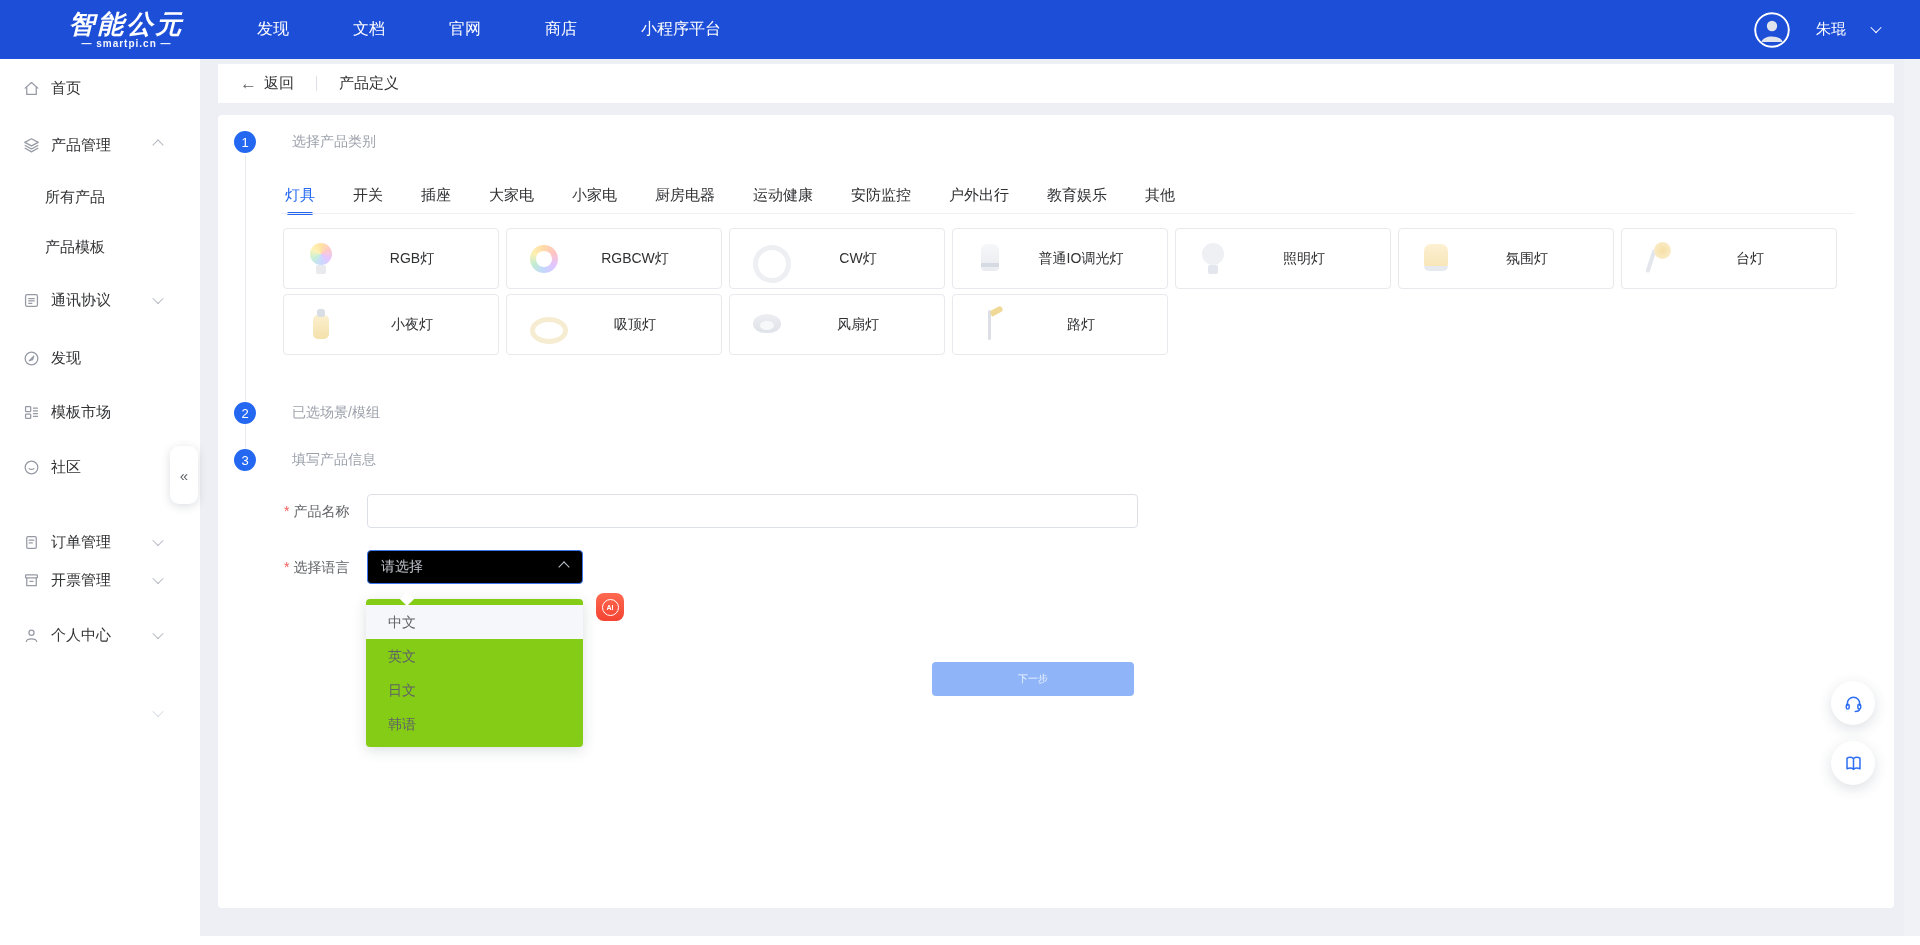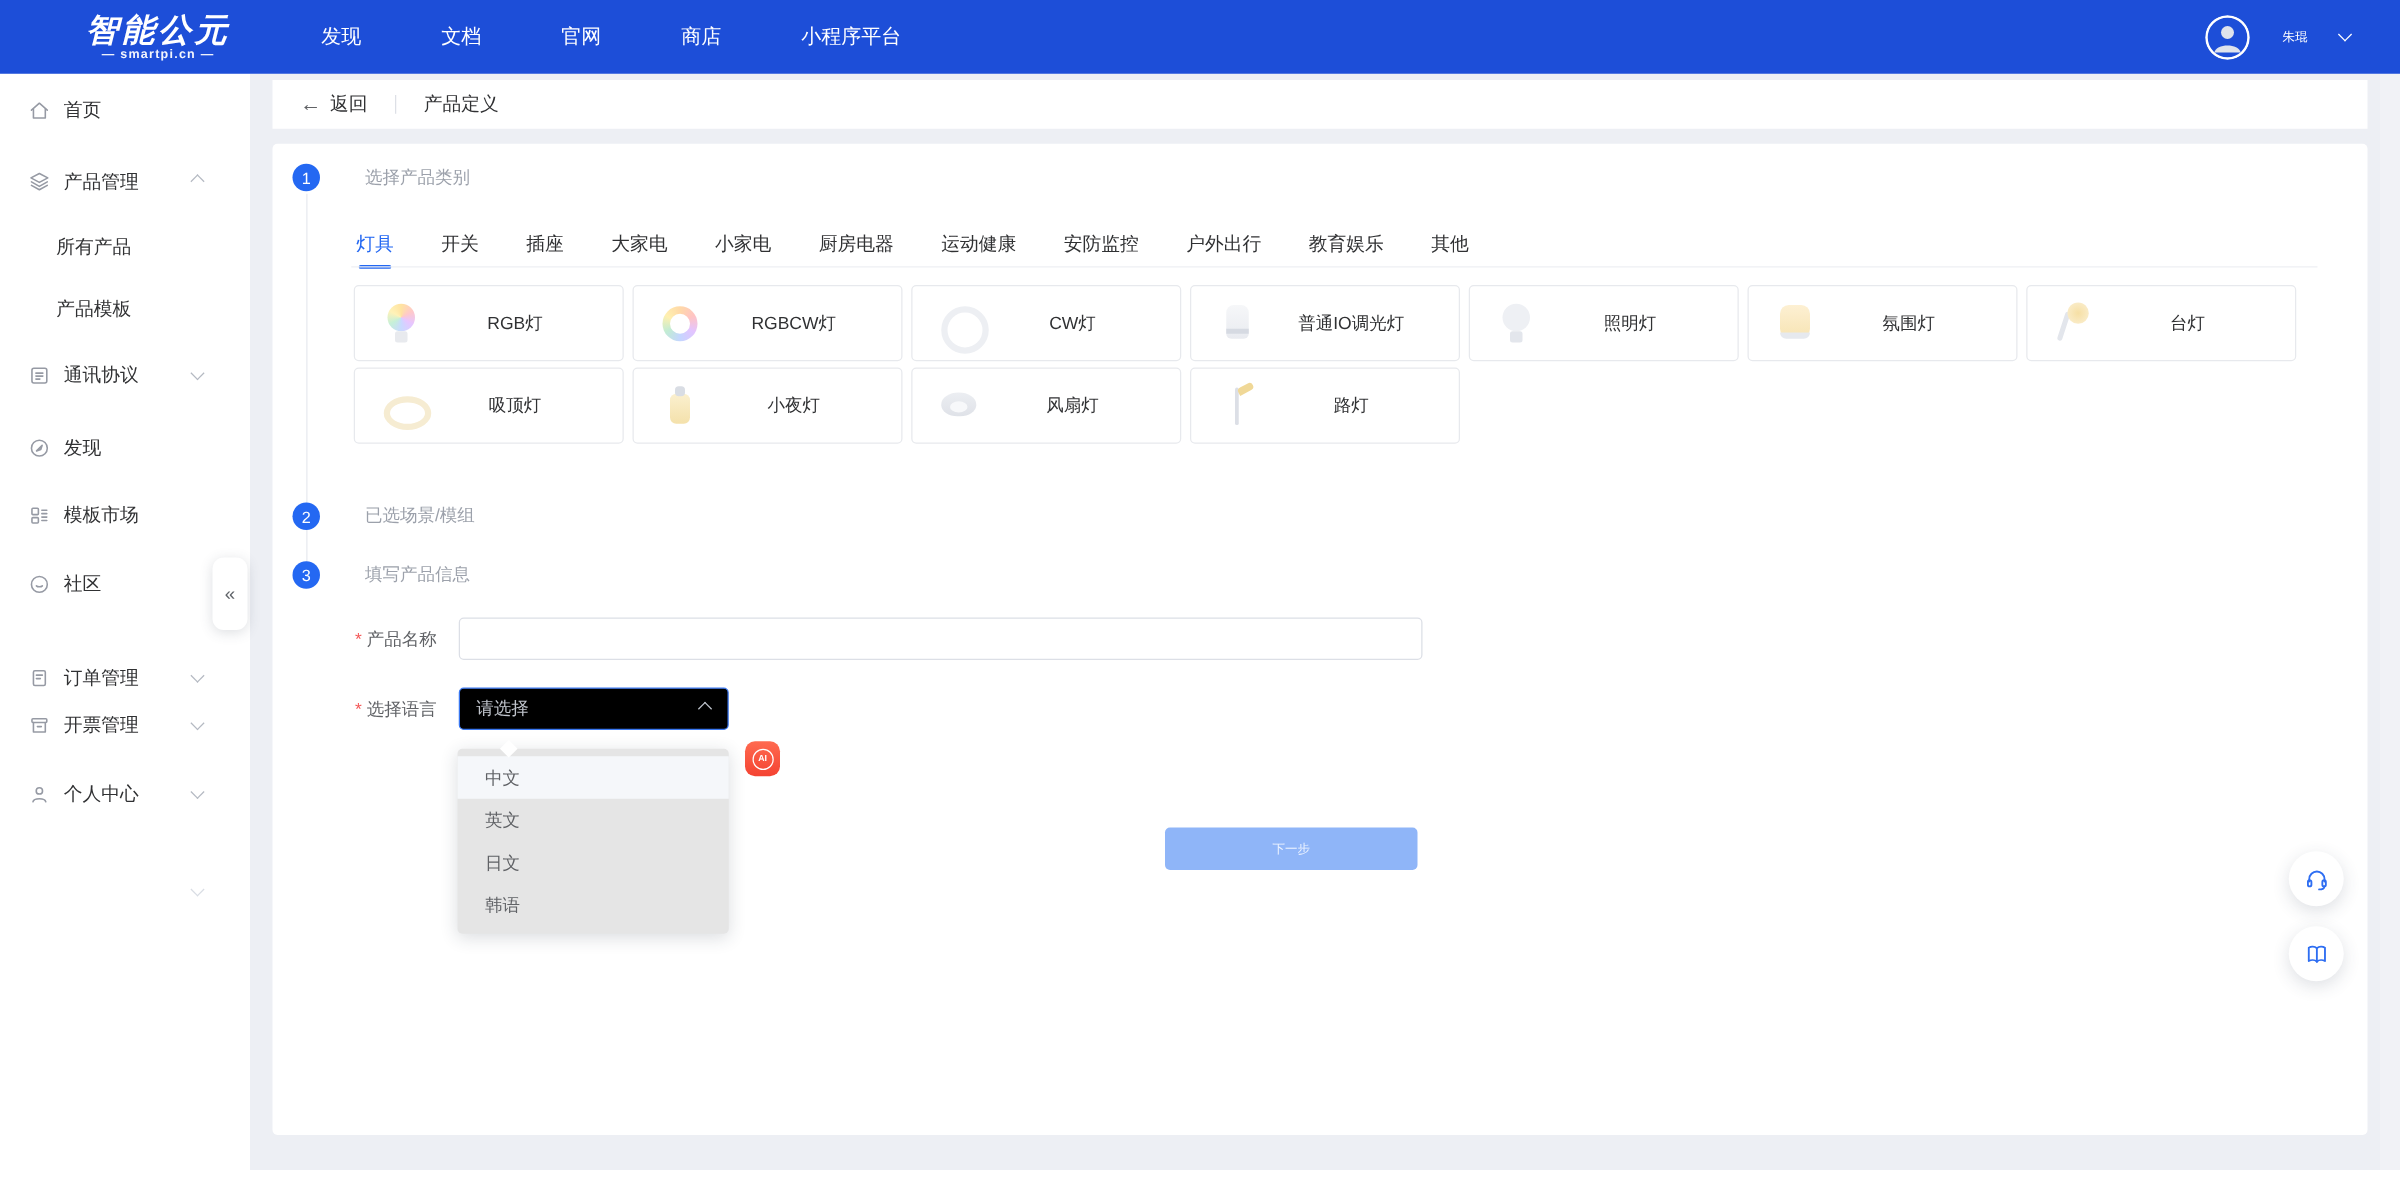--- a/index.html
+++ b/index.html
@@ -10,21 +10,21 @@
   
   .navbar{position:absolute;left:0;top:0;width:1920px;height:59px;background:#1d4ed8;
           display:flex;align-items:center;z-index:30;}
   .logo{margin-left:44px;width:165px;color:#fff;text-align:center;cursor:pointer;}
   .logo-title{font-size:26px;font-weight:bold;letter-spacing:3px;line-height:26px;font-style:italic;}
   .logo-sub{font-size:10px;letter-spacing:1px;opacity:.95;margin-top:1px;font-weight:bold;}
   .nav-items{display:flex;gap:64px;margin-left:48px;}
   .nav-item{color:#fff;font-size:16px;cursor:pointer;white-space:nowrap;}
   .nav-right{position:absolute;right:40px;top:0;height:59px;display:flex;align-items:center;gap:26px;}
   .avatar{width:36px;height:36px;border-radius:50%;overflow:hidden;cursor:pointer;}
-  .username{color:#fff;font-size:10px;cursor:pointer;}
+  .username{color:#fff;font-size:15px;cursor:pointer;}
   .chev{display:inline-block;width:8px;height:8px;border-right:1.6px solid currentColor;border-bottom:1.6px solid currentColor;}
   .chev.down{transform:rotate(45deg) translate(-1px,-1px);}
   .chev.up{transform:rotate(225deg);}
   .nav-chev{color:#fff;margin-top:-2px;cursor:pointer;}
 
   
   .sidebar{position:absolute;left:0;top:59px;width:200px;height:886px;background:#fff;z-index:20;}
   .side-item{position:absolute;left:0;width:184px;height:46px;display:flex;align-items:center;cursor:pointer;}
   .side-item .s-icon{position:absolute;left:22px;width:19px;height:19px;}
   .side-item .s-icon svg{width:19px;height:19px;stroke:#969aa4;fill:none;stroke-width:1.6;stroke-linecap:round;stroke-linejoin:round;}
@@ -104,21 +104,21 @@
   .req{color:#f45a5a;margin-right:4px;}
   .lbl-name{left:66px;top:388px;}
   .lbl-lang{left:66px;top:444px;}
   .input{position:absolute;left:149px;top:379px;width:771px;height:34px;border:1px solid #dcdfe6;
       border-radius:4px;background:#fff;}
   .select{position:absolute;left:149px;top:435px;width:216px;height:34px;border:1px solid #3a77f0;
       border-radius:4px;background:#000000;display:flex;align-items:center;cursor:pointer;}
   .select .placeholder{margin-left:13px;font-size:14px;color:#c0c4cc;flex:1;}
   .select .sel-chev{color:#bfc4cc;margin-right:14px;}
 
-  .dropdown{position:absolute;left:148px;top:484px;width:217px;background:#e5e5e5;border-radius:4px;
+  .dropdown{position:absolute;left:148px;top:484px;width:217px;background:#84cc16;border-radius:4px;
       box-shadow:0 3px 14px rgba(40,50,70,.16);padding:6px 0;z-index:15;}
   .dropdown::before{content:"";position:absolute;left:36px;top:-5px;width:10px;height:10px;background:#fff;
       transform:rotate(45deg);}
   .option{height:34px;line-height:34px;padding-left:22px;font-size:14px;color:#606266;cursor:pointer;}
   .option.highlighted{background:#f5f7fa;}
 
   .ai-badge{position:absolute;left:378px;top:478px;width:28px;height:28px;border-radius:8px;
       background:linear-gradient(#ff6a50,#f44332);display:flex;align-items:center;justify-content:center;
       cursor:pointer;z-index:16;}
   .ai-inner{width:17px;height:17px;border-radius:50%;border:1.6px solid #fff;color:#fff;font-size:7px;
@@ -320,26 +320,26 @@
           </div>
           <div class="p-card">
             <div class="p-icon ambience-lamp"></div>
             <div class="p-label">氛围灯</div>
           </div>
           <div class="p-card">
             <div class="p-icon desk-lamp"></div>
             <div class="p-label">台灯</div>
           </div>
           <div class="p-card">
+            <div class="p-icon night-light"></div>
+            <div class="p-label">小夜灯</div>
+          </div>
+          <div class="p-card">
             <div class="p-icon ceiling-lamp"></div>
             <div class="p-label">吸顶灯</div>
-          </div>
-          <div class="p-card">
-            <div class="p-icon night-light"></div>
-            <div class="p-label">小夜灯</div>
           </div>
           <div class="p-card">
             <div class="p-icon fan-light"></div>
             <div class="p-label">风扇灯</div>
           </div>
           <div class="p-card">
             <div class="p-icon street-lamp"></div>
             <div class="p-label">路灯</div>
           </div>
         </div>

